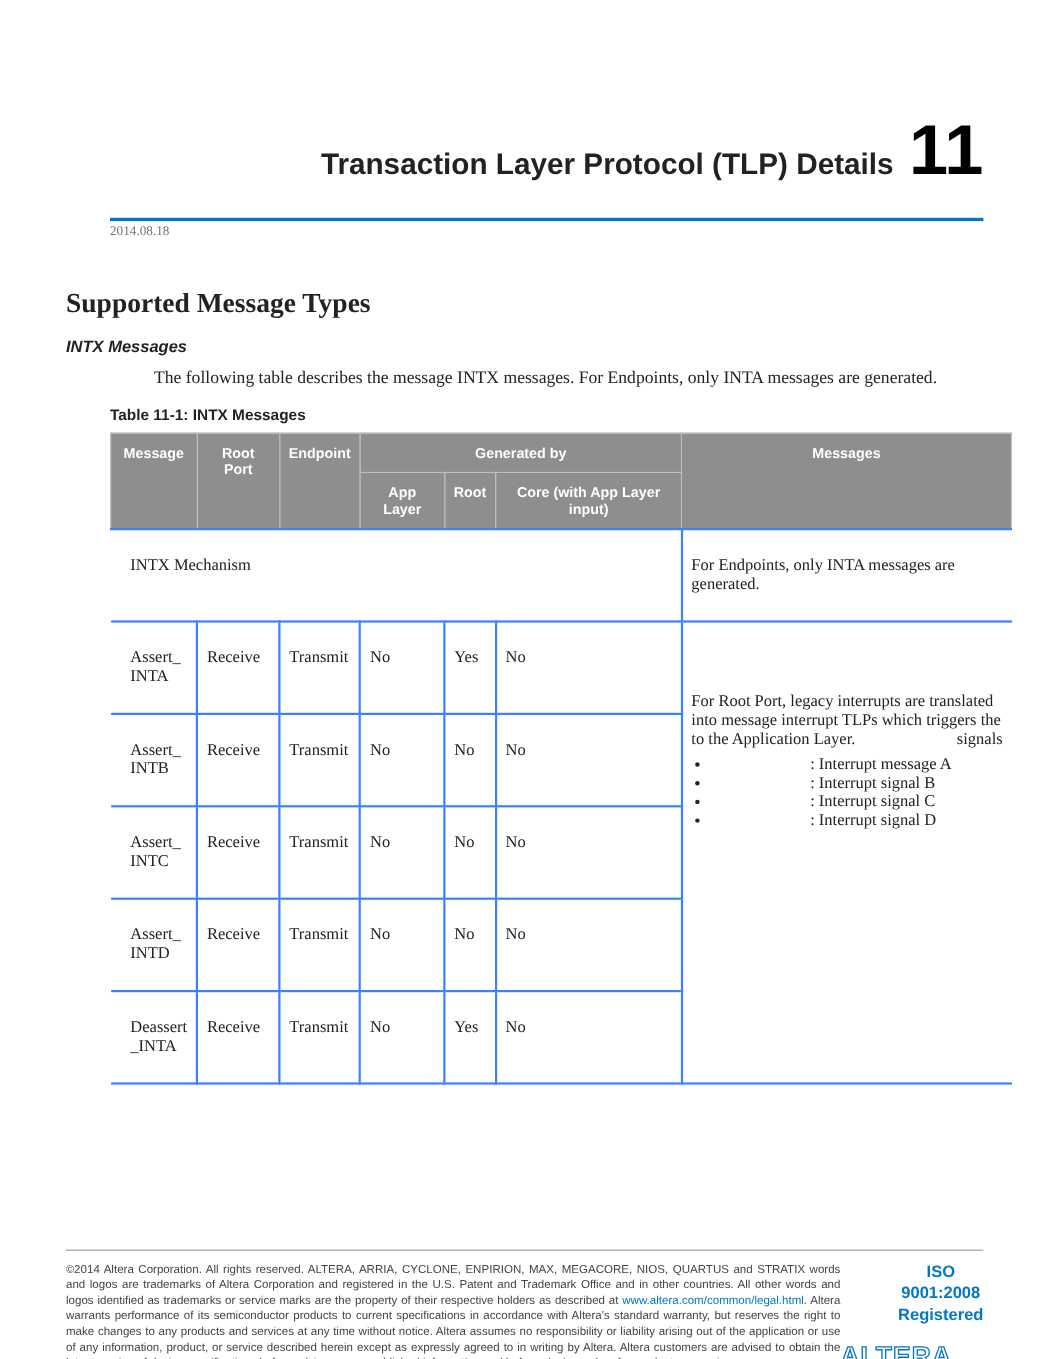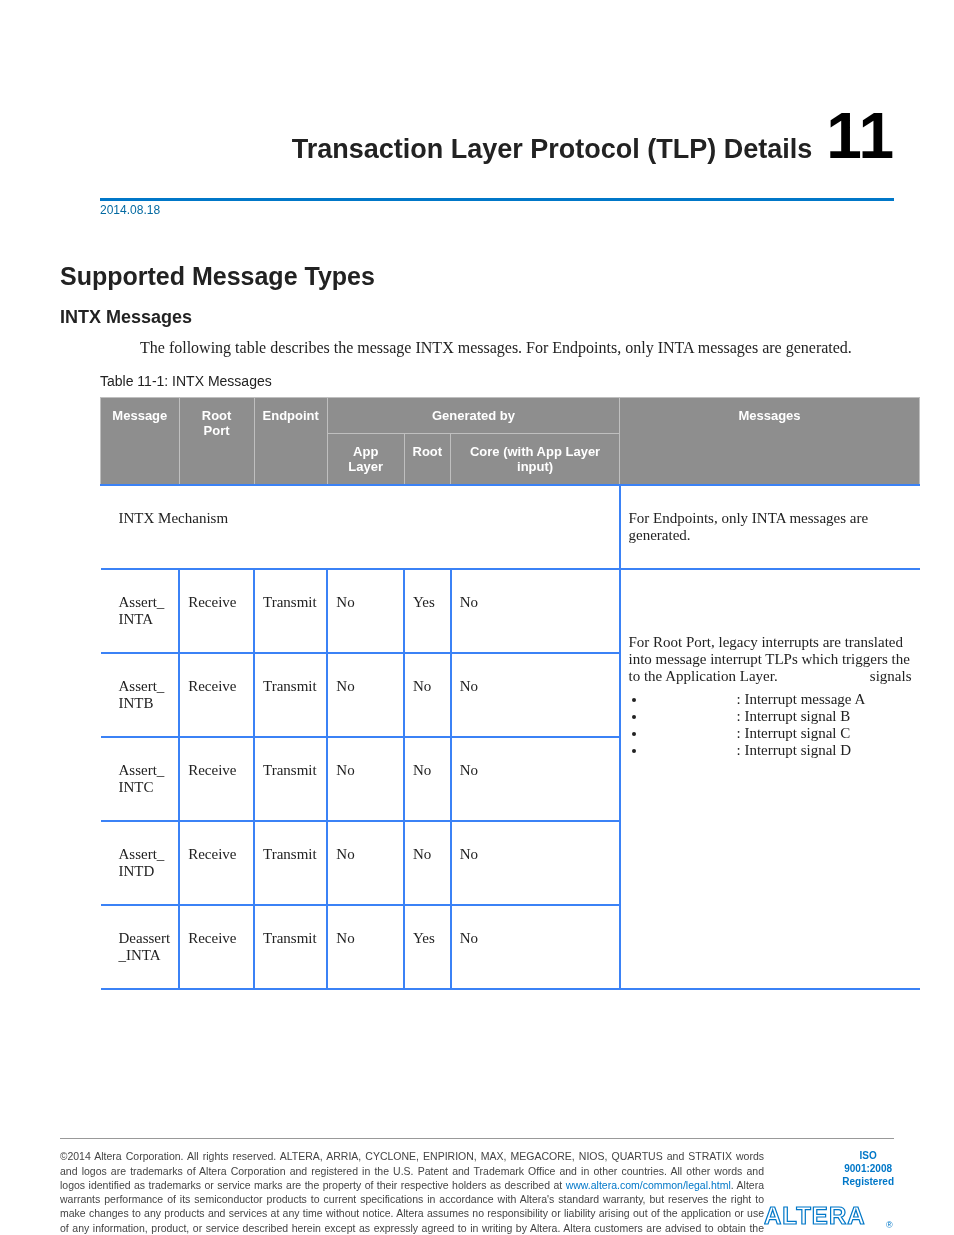--- a/index.html
+++ b/index.html
@@ -36,23 +36,23 @@
     line-height: 1;
     color: #000;
   }
   .meta-bar {
     border-top: 3px solid #0077c8;
     padding-top: 2px;
     margin-left: 40px;
     margin-right: 0;
   }
   .date {
-    font-family: Liberation Sans, sans-serif;
+    font-family: Liberation Serif, serif;
     font-size: 12px;
-    color: #0369a1;
+    color: #737373;
     margin-bottom: 4px;
   }
   .doc-row {
     display: flex;
     align-items: center;
     gap: 30px;
     font-family: Arial, sans-serif;
     font-weight: bold;
     font-size: 13px;
     color: #0077c8;
@@ -63,42 +63,43 @@
     color: #0077c8;
   }
   .link-item {
     display: inline-flex;
     align-items: center;
     gap: 6px;
     cursor: pointer;
   }
   .link-item svg { display: block; }
   h1.section {
-    font-family: Liberation Sans, sans-serif;
+    font-family: Liberation Serif, serif;
     font-weight: bold;
     font-size: 25px;
     color: #222;
     margin: 45px 0 12px 0;
   }
   h2.subsection {
     font-family: Arial, Helvetica, sans-serif;
     font-weight: bold;
-    font-size: 18px;
+    font-size: 15px;
     color: #222;
     margin: 16px 0 8px 0;
+    font-style: italic;
   }
   .body-text {
     font-size: 16px;
     line-height: 1.45;
     margin: 0 0 14px 80px;
     max-width: 720px;
   }
   .table-caption {
     font-family: Arial, Helvetica, sans-serif;
-    font-weight: normal;
+    font-weight: bold;
     font-size: 14px;
     margin: 10px 0 8px 40px;
   }
   .intx-table {
     border-collapse: collapse;
     margin-left: 40px;
     width: 820px;
     font-size: 15px;
   }
   .intx-table th {
@@ -138,21 +139,21 @@
   .footer-right {
     width: 130px;
     display: flex;
     flex-direction: column;
     align-items: flex-end;
     gap: 12px;
   }
   .iso-box {
     font-family: Arial, sans-serif;
     font-weight: bold;
-    font-size: 10px;
+    font-size: 15px;
     color: #0077c8;
     text-align: center;
     line-height: 1.3;
   }
   .address {
     position: absolute;
     bottom: 10px;
     left: 60px;
     font-family: Arial, sans-serif;
     font-size: 10px;

